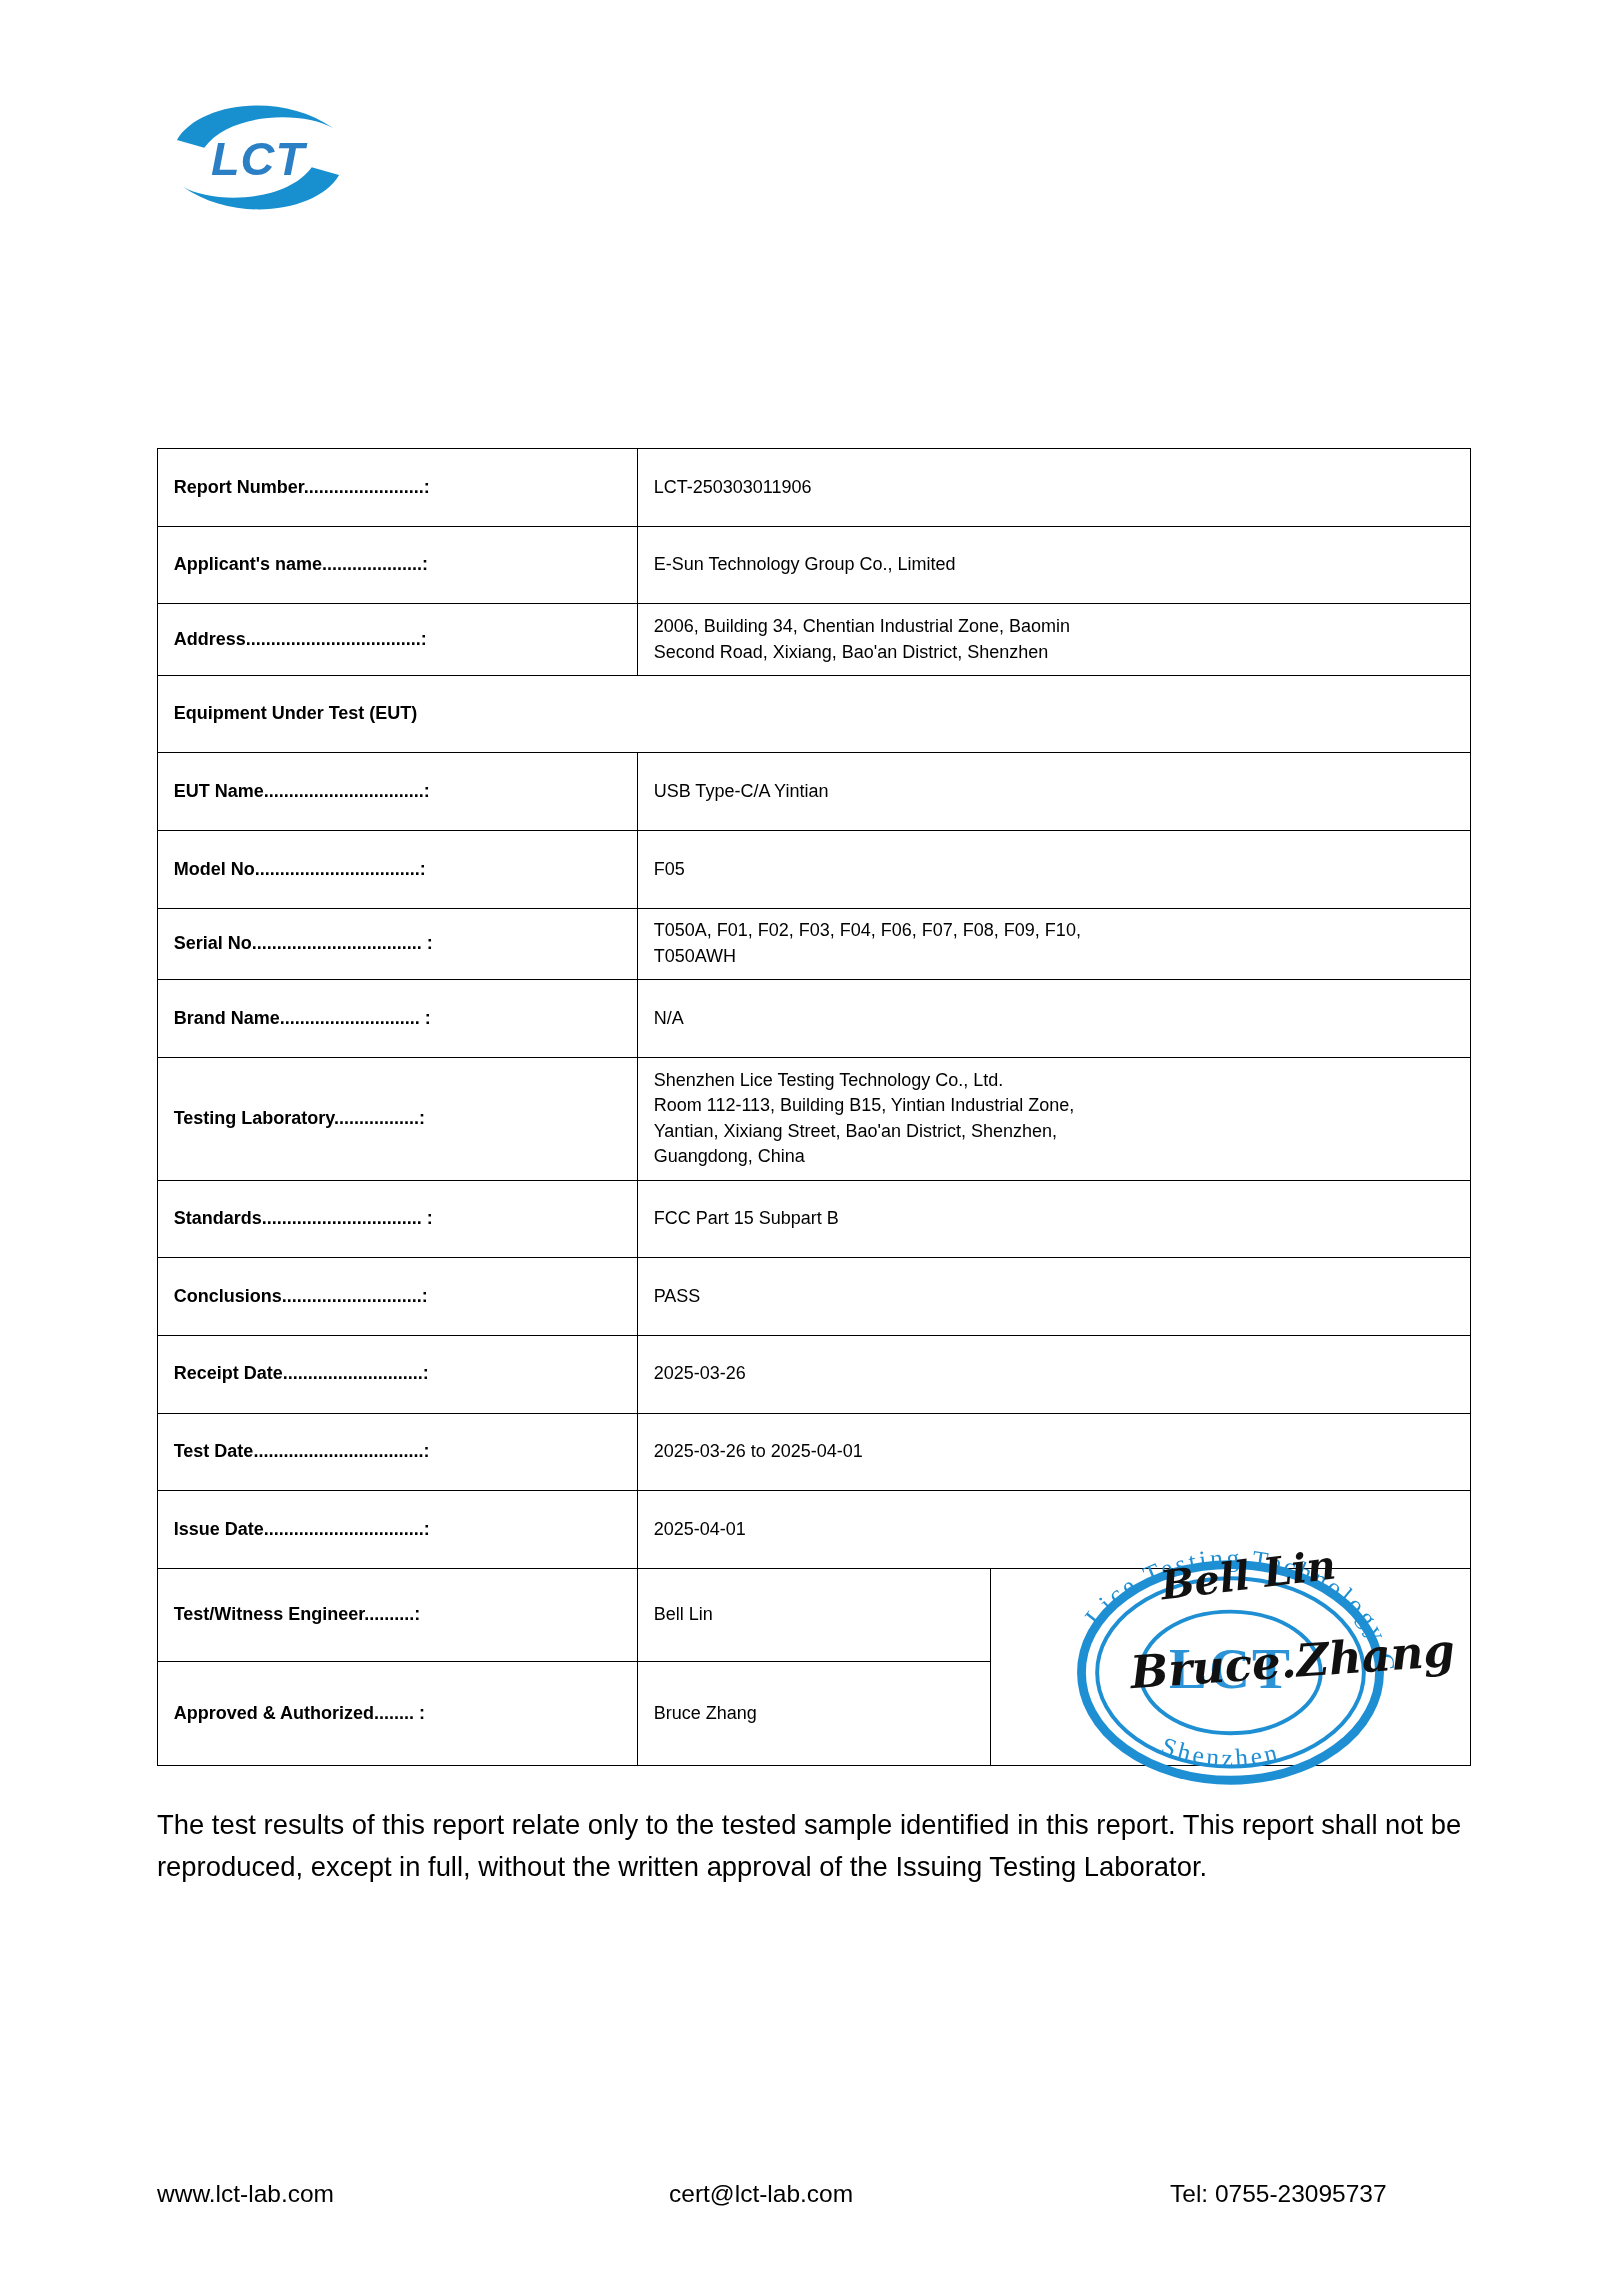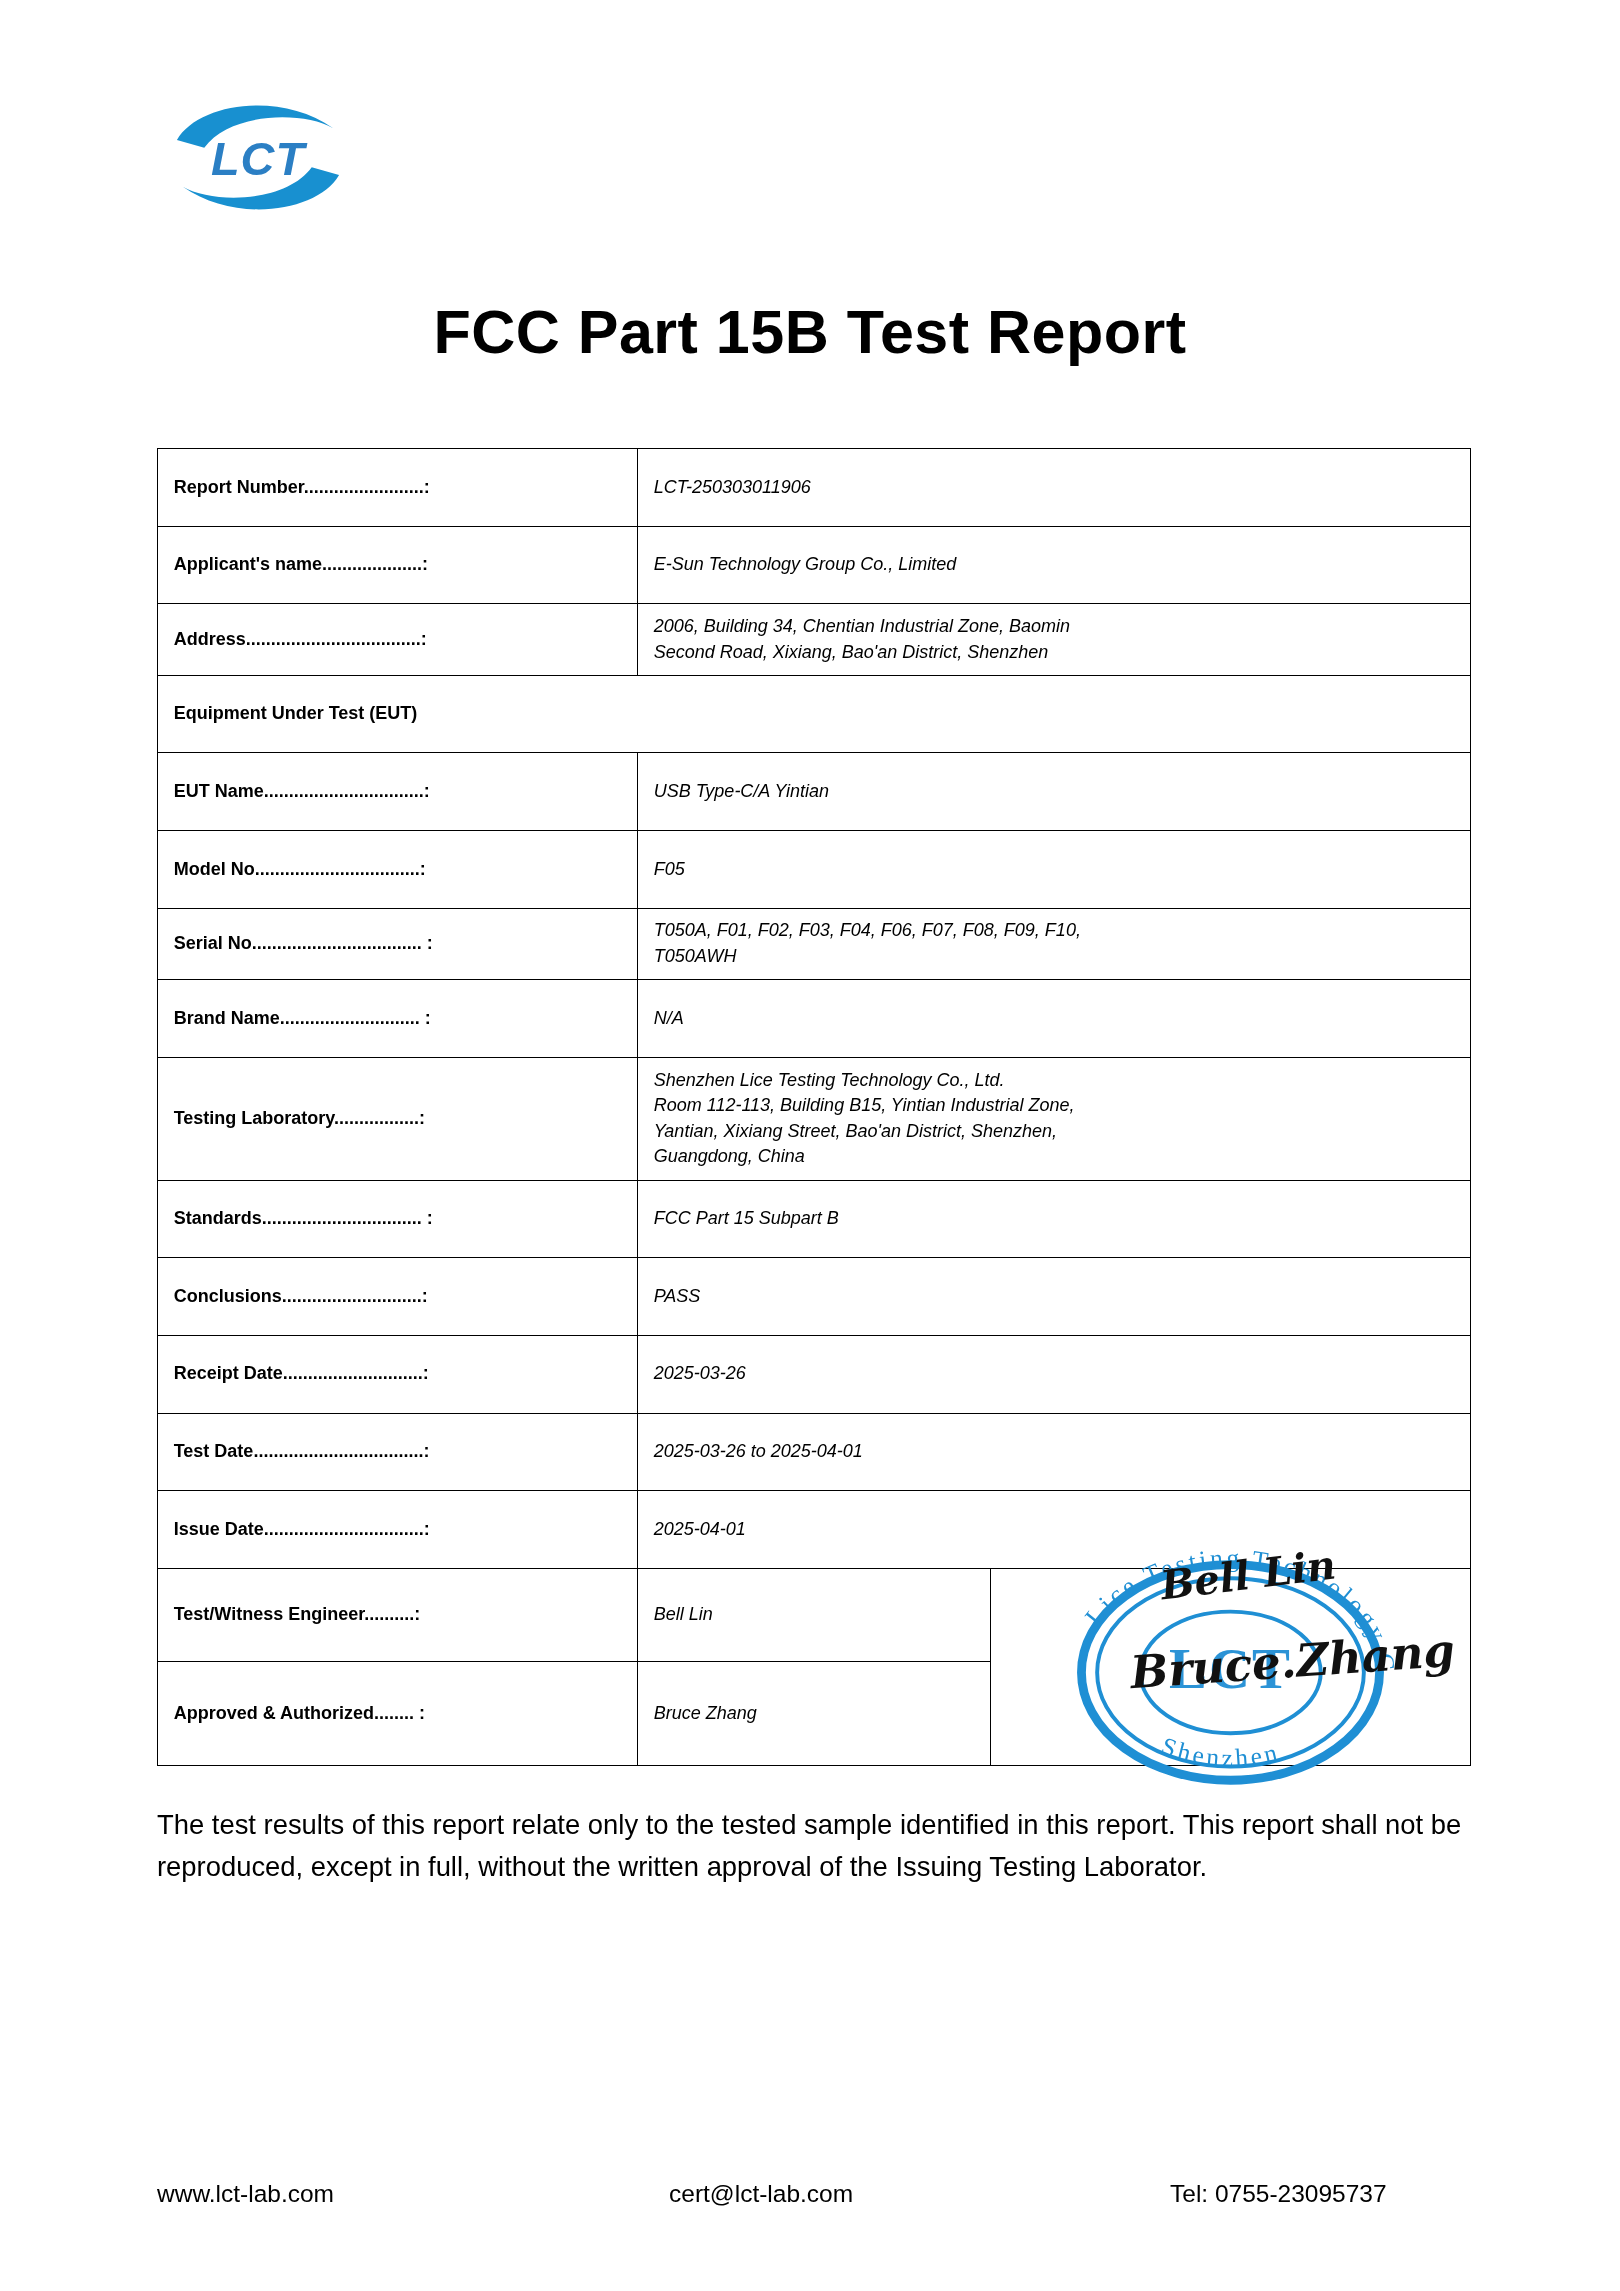--- a/index.html
+++ b/index.html
@@ -64,21 +64,20 @@
     line-height: 1.42;
   }
   .info-table td.label {
     font-weight: bold;
     width: 480px;
     white-space: nowrap;
     overflow: hidden;
   }
   .info-table td.value {
     font-weight: normal;
-    font-style: italic;
   }
   .info-table td.section {
     font-weight: bold;
   }
   .info-table td.stampcell {
     width: 480px;
     padding: 0;
     position: relative;
   }
   .row-tall td { height: 73px; }
@@ -150,21 +149,20 @@
     <svg class="logo-svg" viewBox="0 0 190 130" xmlns="http://www.w3.org/2000/svg">
 
       <path d="M12 48 C 34 10, 118 -2, 172 36 C 140 18, 66 20, 40 56 Z" fill="#1890d0"></path>
 
       <path d="M178 84 C 156 122, 72 134, 18 96 C 50 114, 124 112, 150 76 Z" fill="#1890d0"></path>
 
       <text x="95" y="84" text-anchor="middle" font-family="Liberation Sans, sans-serif" font-size="48" font-weight="bold" font-style="italic" fill="#2b7fc4" letter-spacing="1">LCT</text>
     </svg>
   </div>
 
-  <div class="doc-title">FCC Part 15B Test Report</div>
 
   <table class="info-table">
     <colgroup>
       <col style="width:480px">
       <col style="width:353px">
       <col style="width:480px">
     </colgroup>
     <tbody>
       <tr class="row-std">
         <td class="label">Report Number........................:</td>

